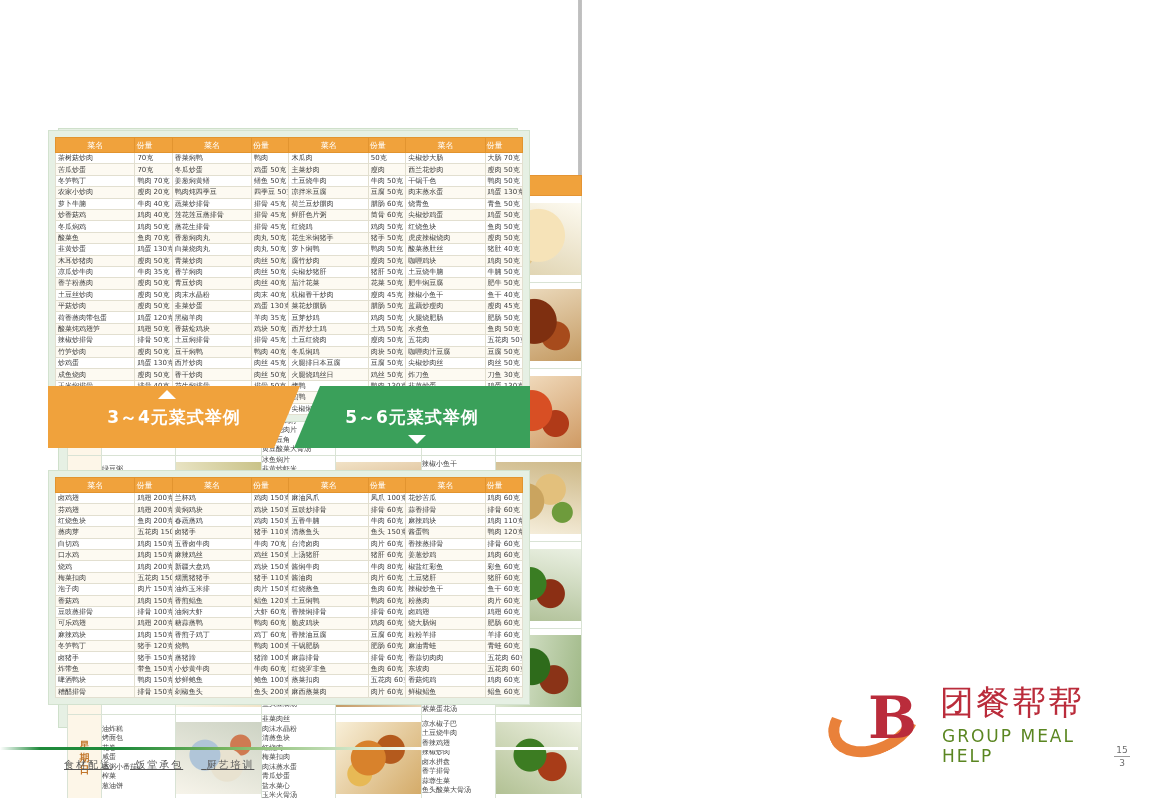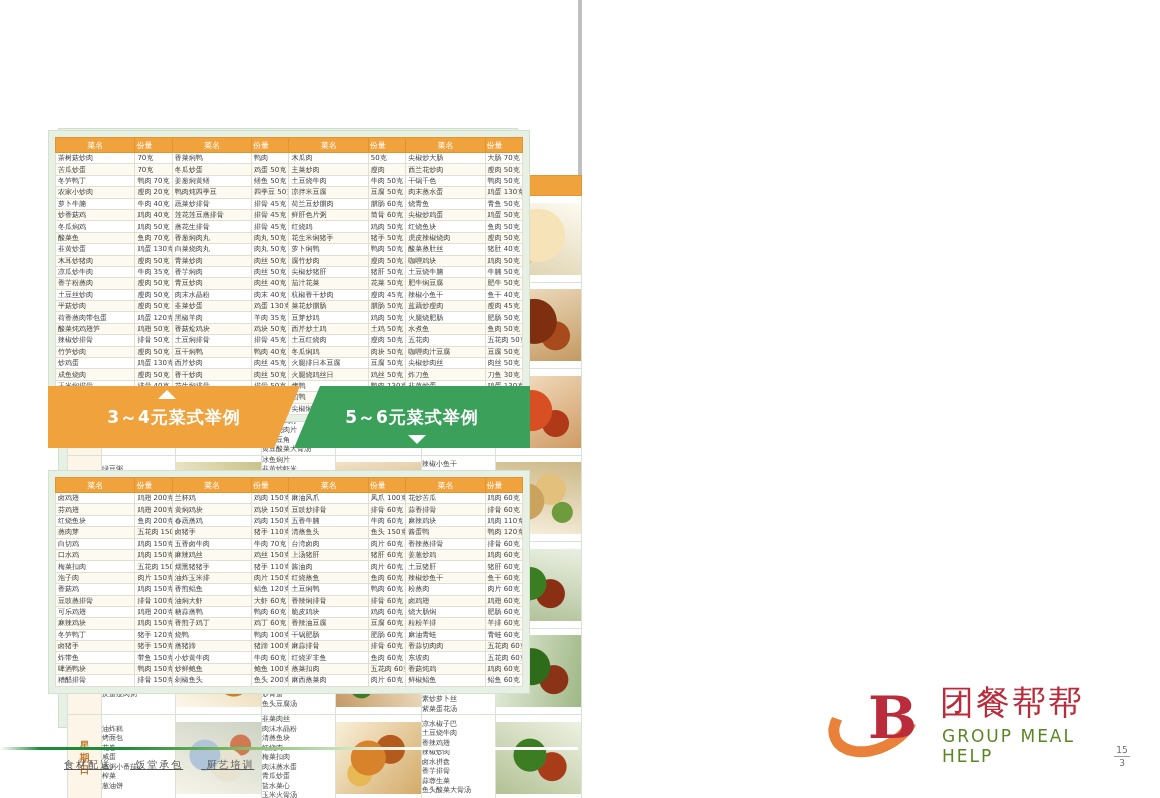--- a/index.html
+++ b/index.html
@@ -1040,20 +1040,30 @@
             <td class="c-name">口水鸡</td>
             <td class="c-qty">鸡肉 150克</td>
             <td class="c-name">麻辣鸡丝</td>
             <td class="c-qty">鸡丝 150克</td>
             <td class="c-name">上汤猪肝</td>
             <td class="c-qty">猪肝 60克</td>
             <td class="c-name">姜葱炒鸡</td>
             <td class="c-qty">鸡肉 60克</td>
           </tr>
           <tr>
+            <td class="c-name">烧鸡</td>
+            <td class="c-qty">鸡肉 200克</td>
+            <td class="c-name">新疆大盘鸡</td>
+            <td class="c-qty">鸡块 150克</td>
+            <td class="c-name">酱焖牛肉</td>
+            <td class="c-qty">牛肉 80克</td>
+            <td class="c-name">椒盐红彩鱼</td>
+            <td class="c-qty">彩鱼 60克</td>
+          </tr>
+          <tr>
             <td class="c-name">梅菜扣肉</td>
             <td class="c-qty">五花肉 150克</td>
             <td class="c-name">烟熏猪猪手</td>
             <td class="c-qty">猪手 110克</td>
             <td class="c-name">酱油肉</td>
             <td class="c-qty">肉片 60克</td>
             <td class="c-name">土豆猪肝</td>
             <td class="c-qty">猪肝 60克</td>
           </tr>
           <tr>

